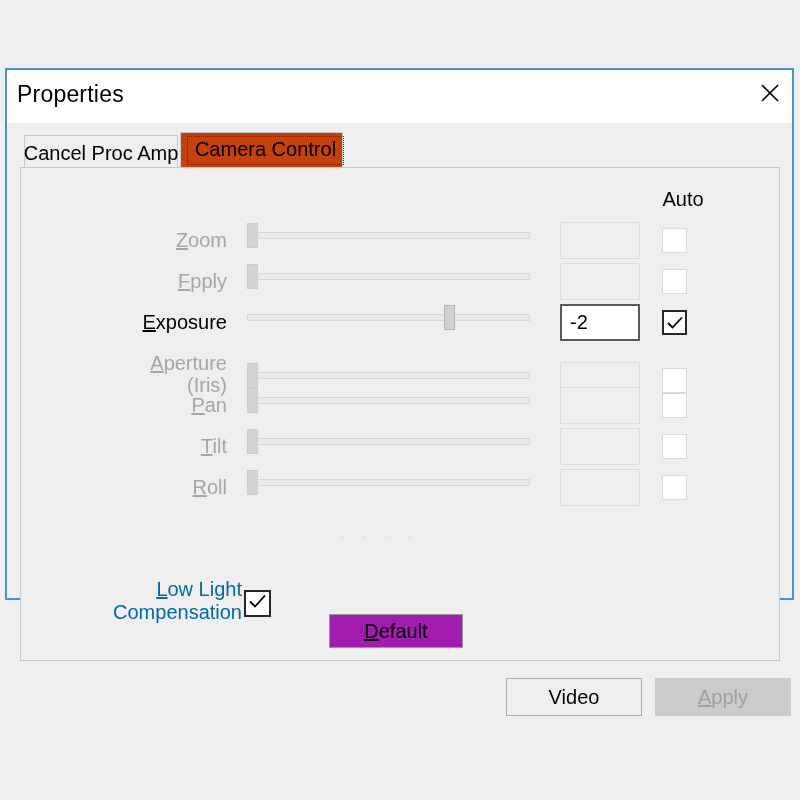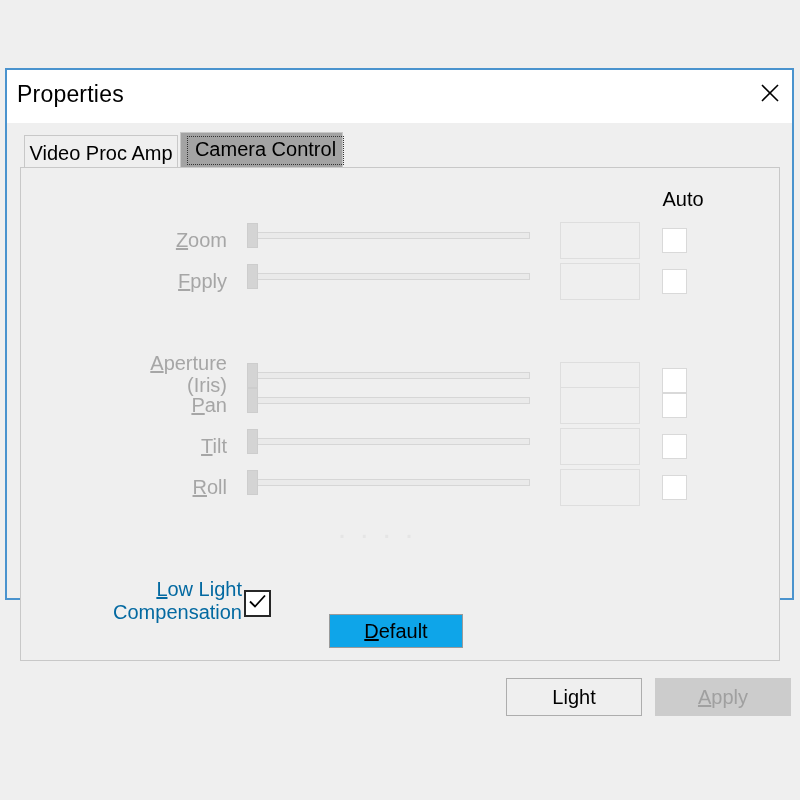--- a/index.html
+++ b/index.html
@@ -86,21 +86,21 @@
     background: #efefef;
     border: 1px solid #c8c8c8;
     border-bottom: none;
     padding-top: 2px;
   }
   .tab.active {
     left: 160px;
     width: 163px;
     height: 36px;
     top: -3px;
-    background: #a3a3a3;
+    background: #c2410c;
     border: 1px solid #c8c8c8;
     border-bottom: none;
     padding-left: 8px;
   }
   .tab.active .focus-rect {
     border: 1px dotted #333;
     padding: 1px 7px 3px 7px;
     display: block;
   }
 
@@ -243,21 +243,21 @@
   }
 
   
   #default-button {
     position: absolute;
     left: 322px;
     top: 544px;
     width: 134px;
     height: 34px;
     box-sizing: border-box;
-    background: #0ea5e9;
+    background: #a21caf;
     border: 1px solid #9a9a9a;
     font-size: 20px;
     display: flex;
     align-items: center;
     justify-content: center;
     color: #000;
     cursor: pointer;
   }
 
   
@@ -317,21 +317,21 @@
         <svg width="22" height="22" viewBox="0 0 22 22">
           <line x1="3" y1="3" x2="19" y2="19" stroke="#000" stroke-width="1.6"></line>
           <line x1="19" y1="3" x2="3" y2="19" stroke="#000" stroke-width="1.6"></line>
         </svg>
       </span>
     </div>
   </div>
 
   <div id="tabstrip">
     <div class="tab inactive">
-      <span>Video Proc Amp</span>
+      <span>Cancel Proc Amp</span>
     </div>
     <div class="tab active">
       <span class="focus-rect">Camera Control</span>
     </div>
   </div>
 
   <div id="panel"></div>
 
   <div id="auto-header">Auto</div>
 
@@ -350,20 +350,35 @@
   <div class="row" style="top:191px;">
     <div class="row-label disabled" style="top:9px;"><span class="accel">F</span><span>pply</span></div>
     <div class="slider">
       <div class="slider-track"></div>
       <div class="slider-thumb disabled" style="left:0px;"></div>
     </div>
     <div class="valuebox disabled" style="top:2px;"></div>
     <div class="checkbox disabled" style="top:8px;"></div>
   </div>
 
+  <div class="row" style="top:232px;">
+    <div class="row-label enabled" style="top:9px;"><span class="accel">E</span><span>xposure</span></div>
+    <div class="slider">
+      <div class="slider-track"></div>
+      <div class="slider-thumb enabled" style="left:197px;"></div>
+    </div>
+    <div class="valuebox enabled" style="top:2px;">-2</div>
+    <div class="checkbox enabled" style="top:8px;">
+      <span>
+        <svg width="18" height="14" viewBox="0 0 18 14">
+          <polyline points="2,7 6.5,11.5 16,1.5" fill="none" stroke="#000" stroke-width="1.8"></polyline>
+        </svg>
+      </span>
+    </div>
+  </div>
 
   <div class="row" style="top:282px;">
     <div class="row-label disabled" style="top:0px;"><span class="accel">A</span><span>perture
 (Iris)</span></div>
     <div class="slider" style="top:8px;">
       <div class="slider-track"></div>
       <div class="slider-thumb disabled" style="left:0px;"></div>
     </div>
     <div class="valuebox disabled" style="top:10px;"></div>
     <div class="checkbox disabled" style="top:16px;"></div>
@@ -407,19 +422,19 @@
         <polyline points="2,7.5 7,12.5 17,1.5" fill="none" stroke="#000" stroke-width="1.8"></polyline>
       </svg>
     </span>
   </div>
 
   <div id="default-button">
     <span><span class="accel">D</span><span>efault</span></span>
   </div>
 
   <div class="dlgbutton" id="cancel-button">
-    <span>Light</span>
+    <span>Video</span>
   </div>
   <div class="dlgbutton" id="apply-button">
     <span><span class="accel">A</span><span>pply</span></span>
   </div>
 
 </div>
 
 </body></html>

